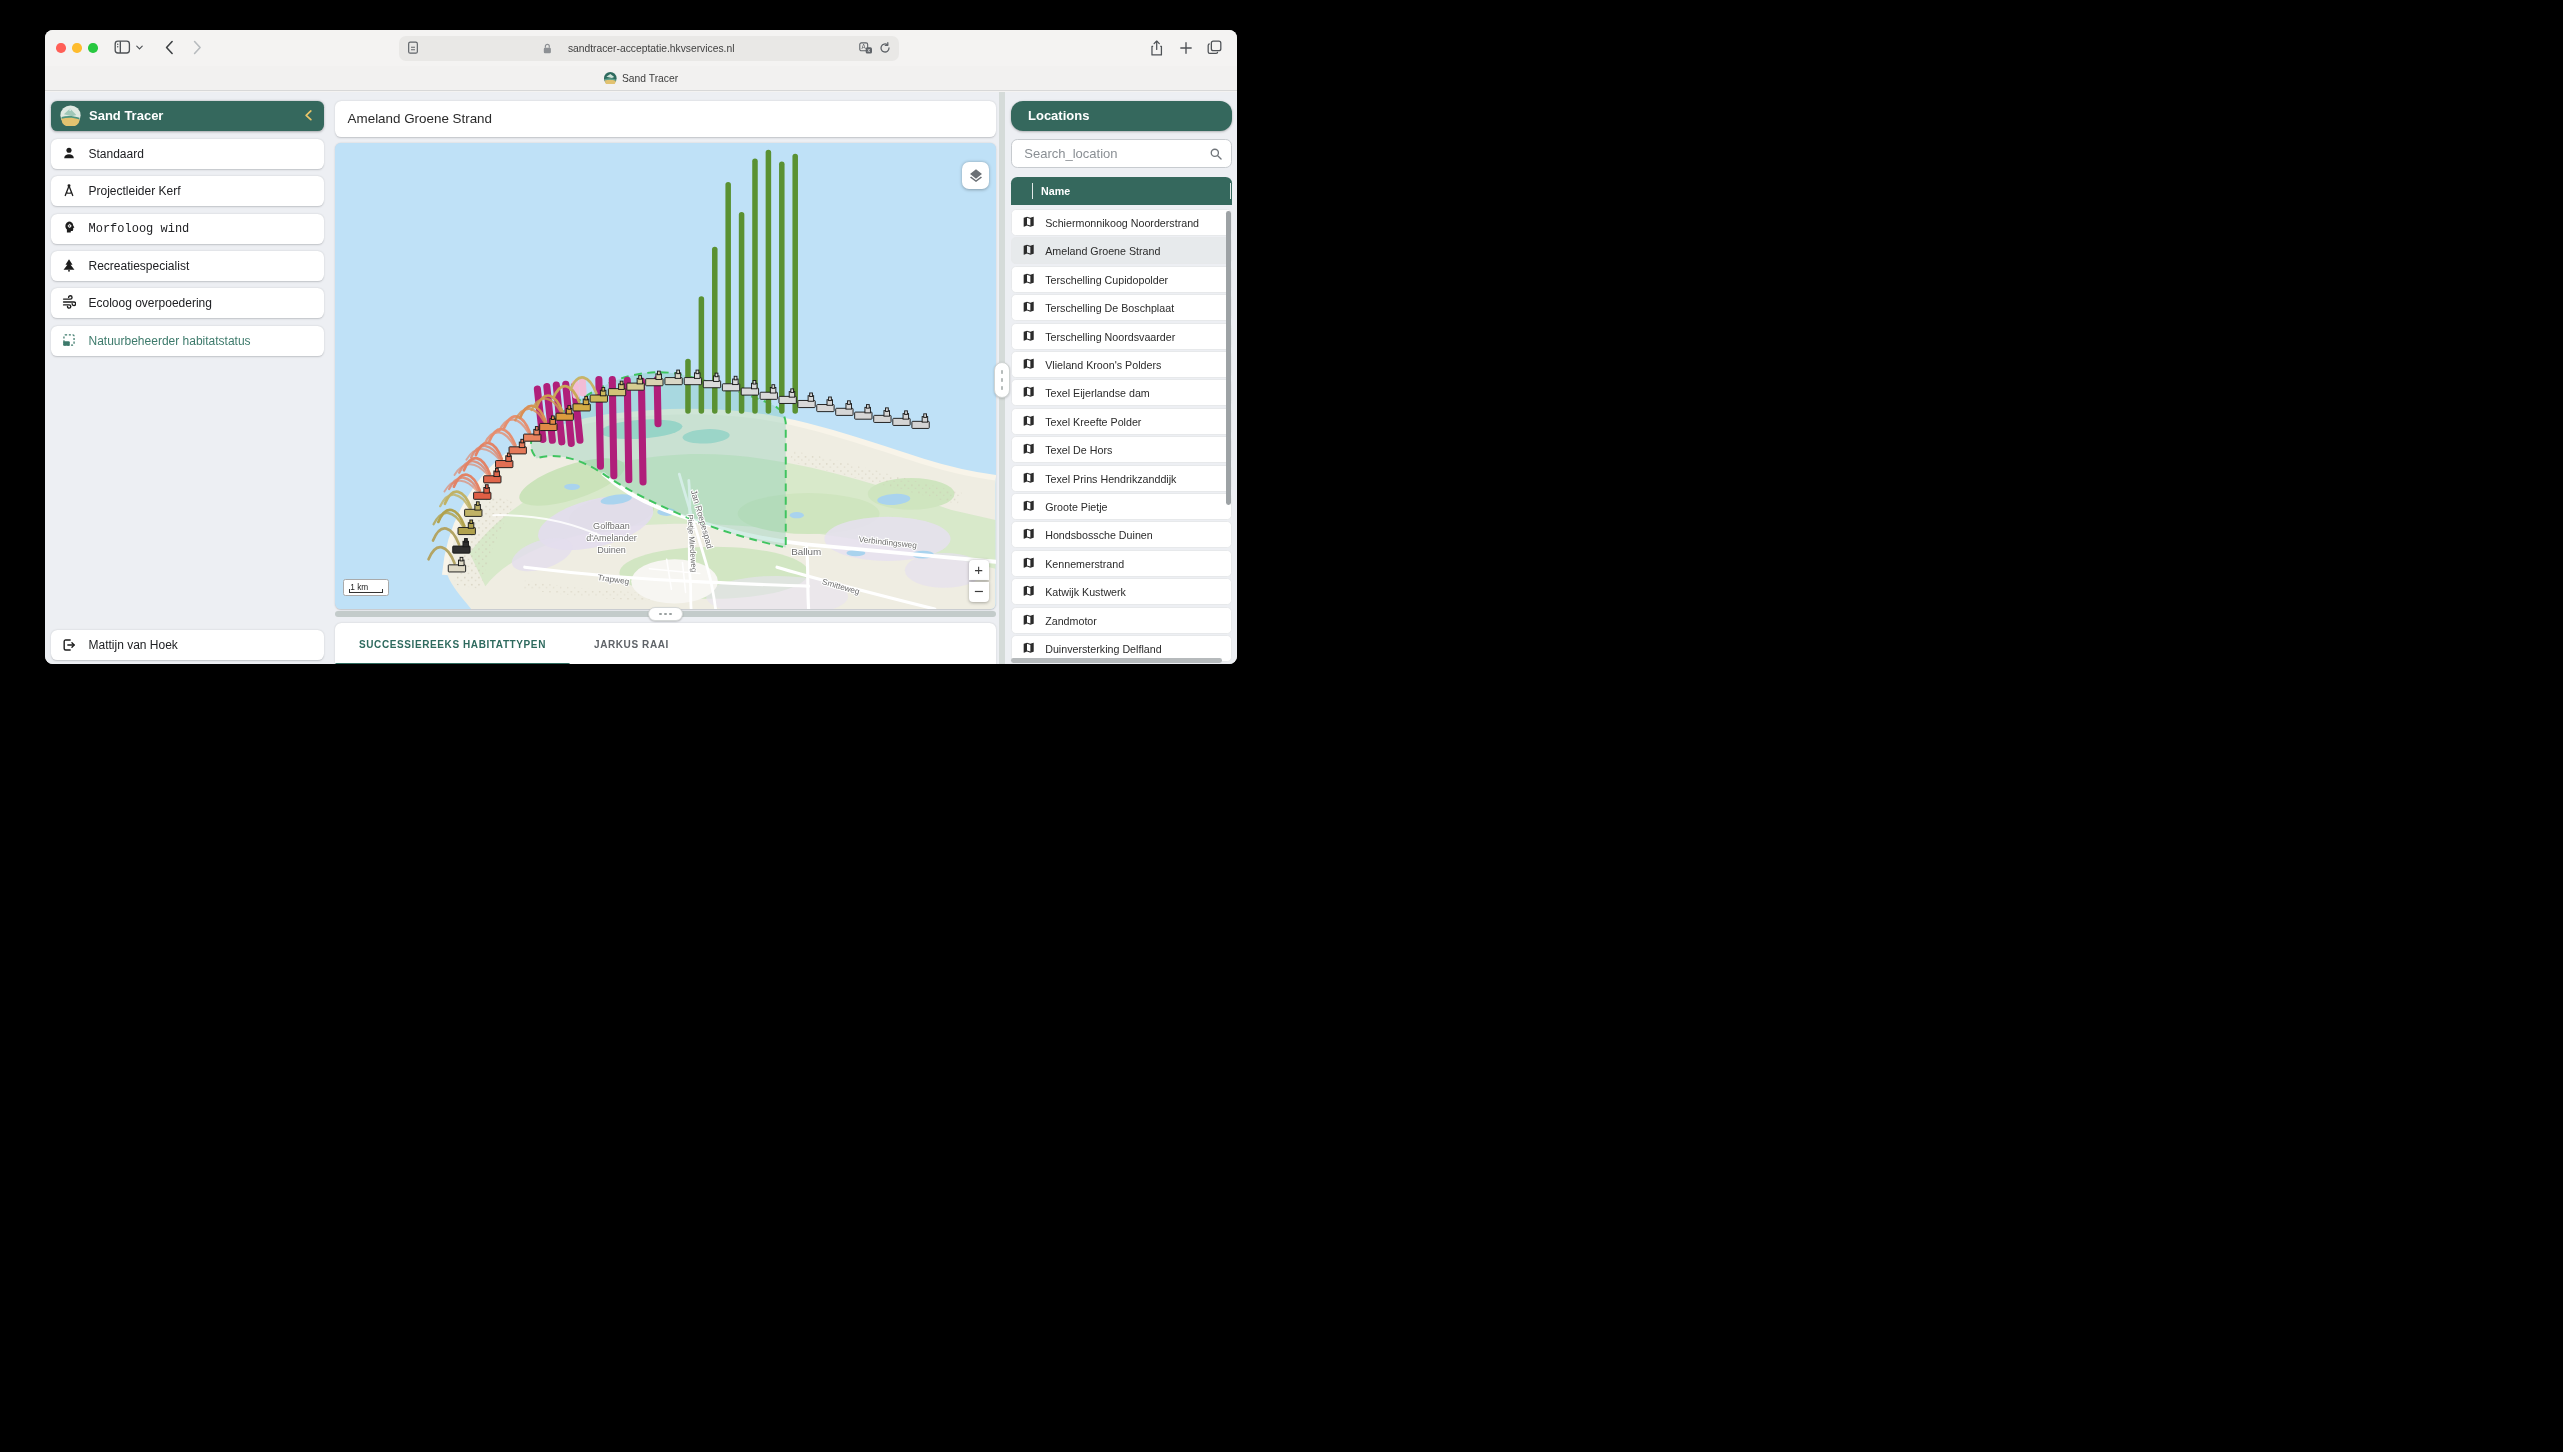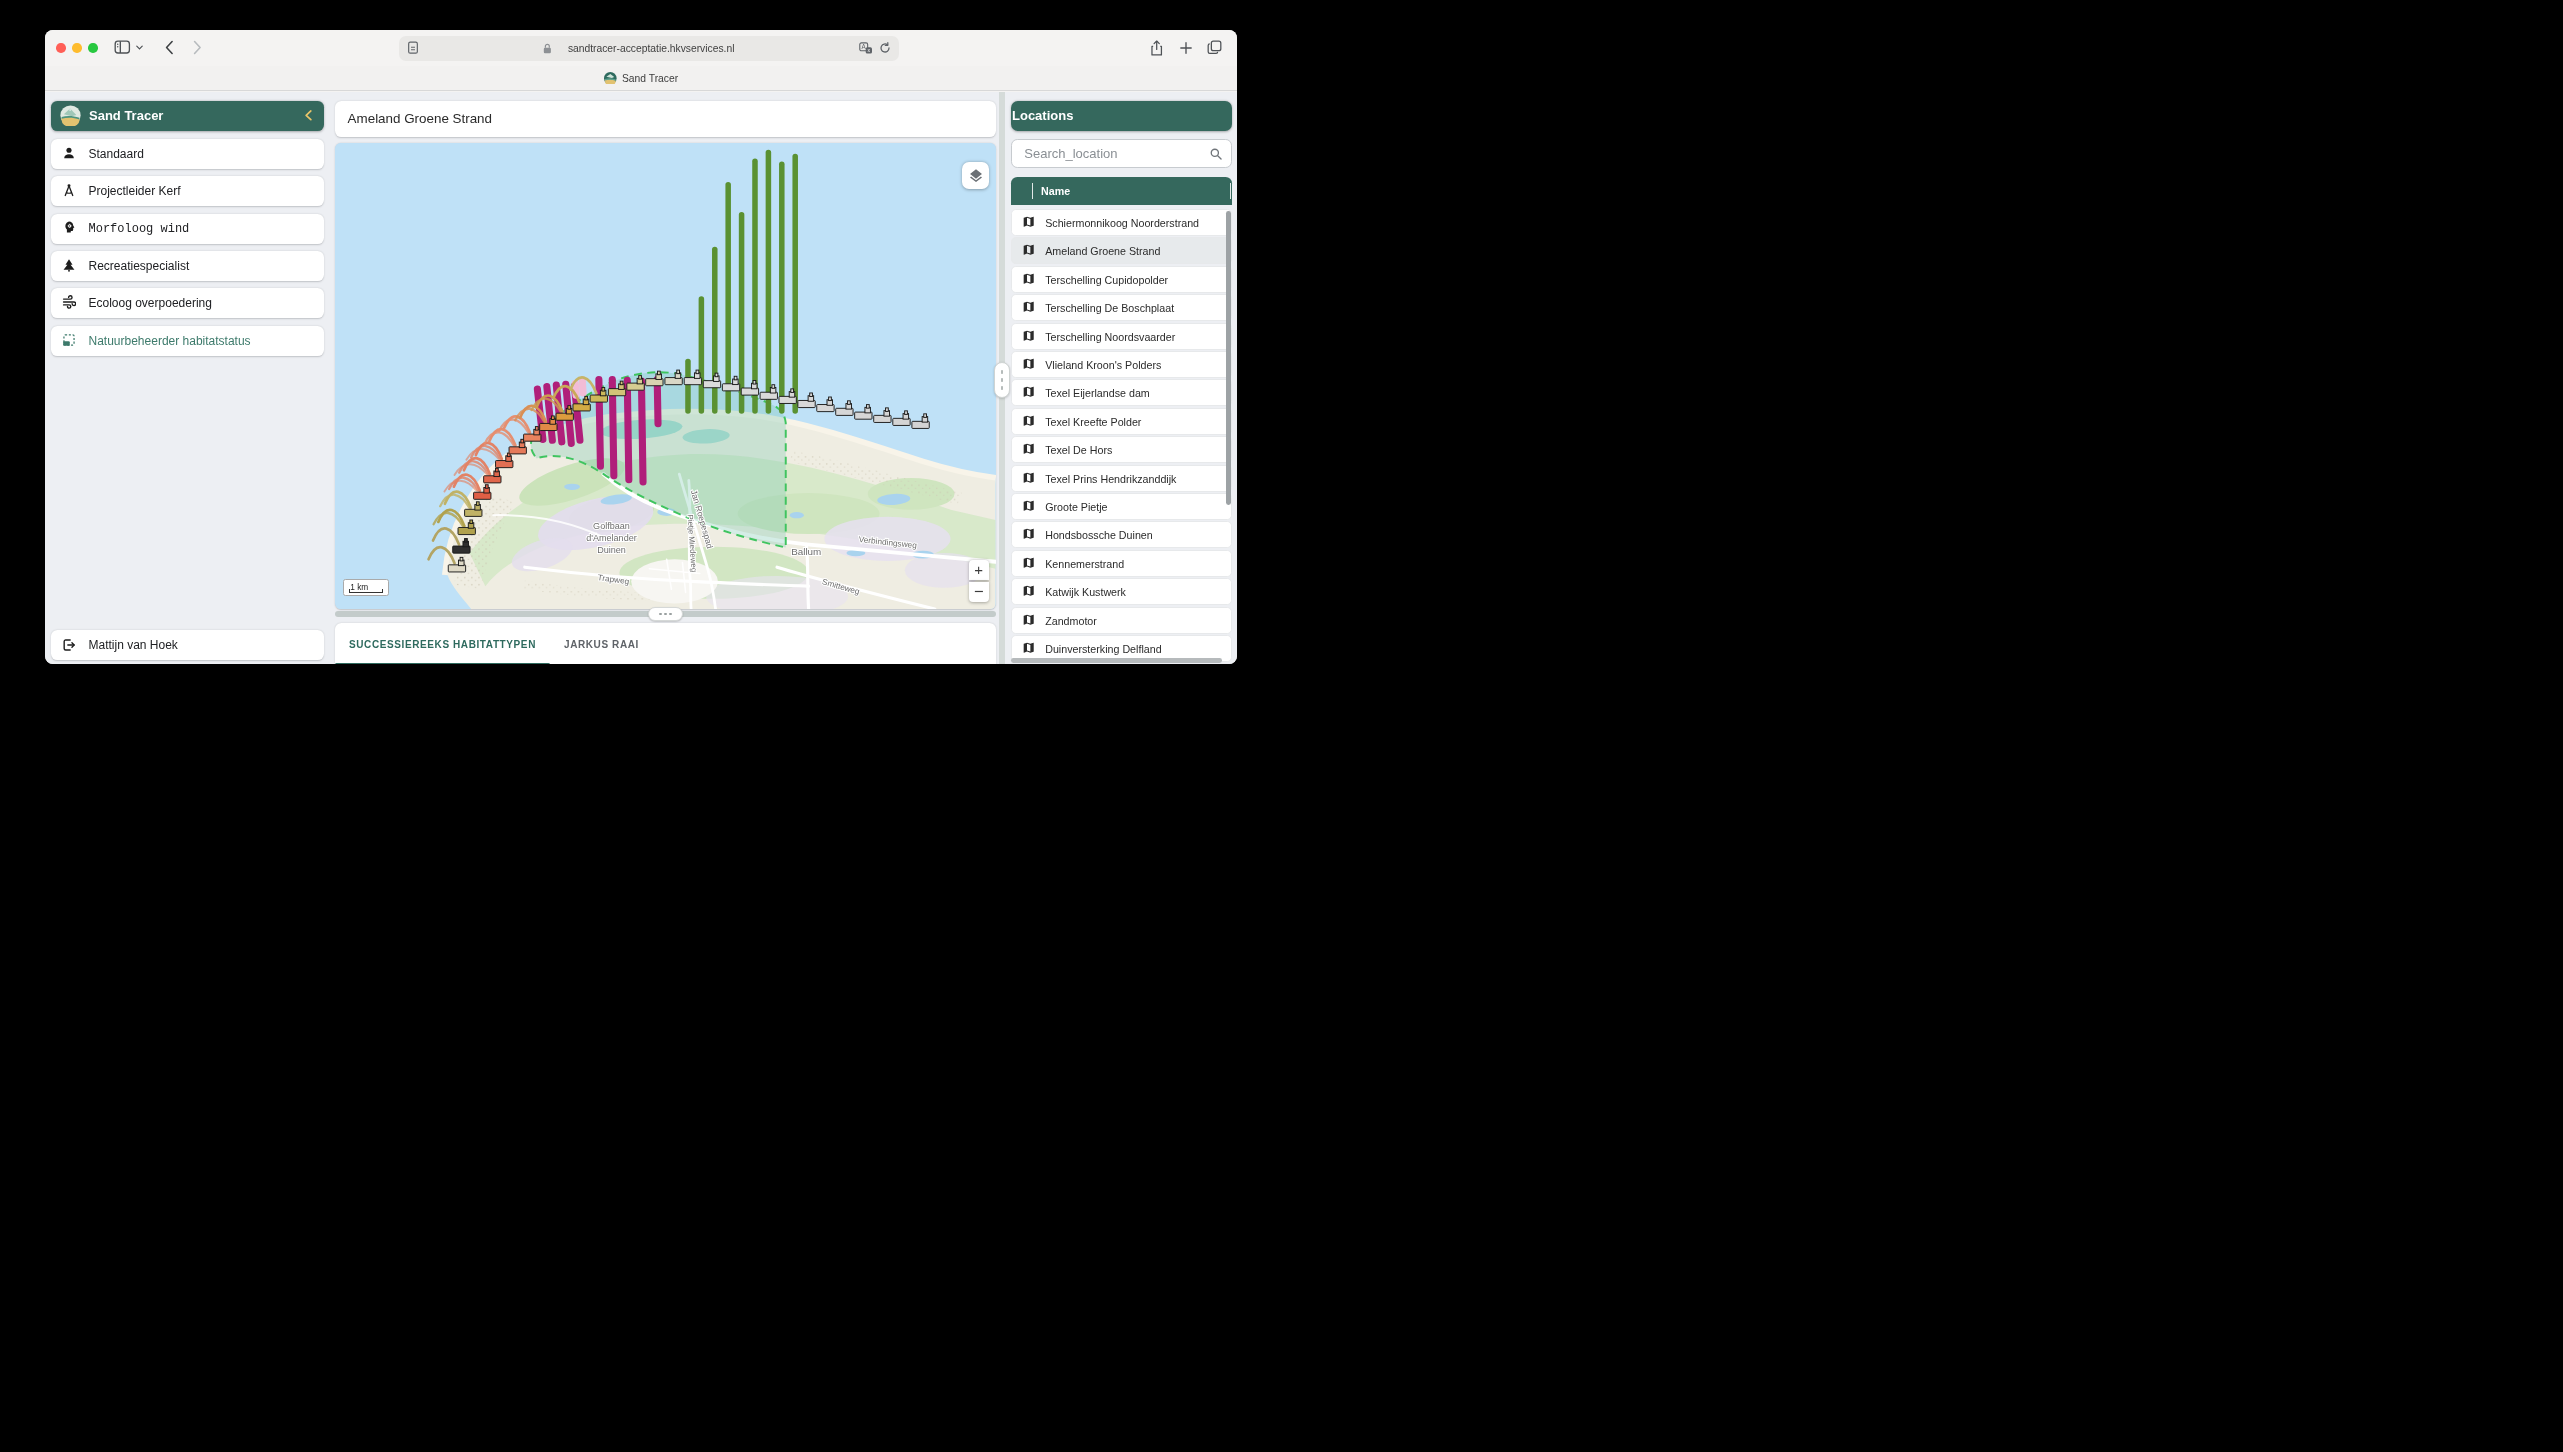--- a/index.html
+++ b/index.html
@@ -52,34 +52,34 @@
 
   
   #map-slider{left:290px;top:519px;width:661px;height:6.3px;background:#c3cbca;border-radius:3.2px;}
   #slider-handle{left:603px;top:515px;width:35px;height:14px;background:#fff;border:0.8px solid #d5d8d7;
     border-radius:7px;box-shadow:0 0.8px 1.6px rgba(0,0,0,.2);display:flex;align-items:center;justify-content:center;gap:2.4px;}
   #slider-handle i{width:2.8px;height:2.8px;border-radius:50%;background:#9aa0a0;}
 
   
   #bottom-panel{left:290px;top:531px;width:661px;height:47px;border-radius:6.3px 6.3px 0 0;background:#fff;
     box-shadow:0 0.8px 1.6px rgba(60,64,67,.25);display:flex;align-items:flex-start;}
-  .btab{position:relative;height:42px;display:flex;align-items:center;padding:0 14px;font-size:10px;
+  .btab{position:relative;height:42px;display:flex;align-items:center;padding:0 24px;font-size:10px;
     font-weight:bold;letter-spacing:0.6px;color:#5f6368;cursor:pointer;}
   .btab.active{color:#2e6a5e;}
   .btab.active::after{content:"";position:absolute;left:0;right:0;bottom:0;height:2.4px;background:#2e6a5e;border-radius:1.6px 1.6px 0 0;}
 
   
   #divider{left:954px;top:0;width:6.3px;height:573px;background:#d5dbd9;}
   #div-handle{left:949px;top:270px;width:16px;height:36px;background:#fff;border:0.8px solid #cfd4d3;
     border-radius:8px;box-shadow:0 0.8px 2.4px rgba(0,0,0,.2);display:flex;flex-direction:column;align-items:center;justify-content:center;gap:3.2px;}
   #div-handle i{width:2px;height:4.7px;background:#b5bbba;border-radius:0.8px;}
 
   
-  #loc-head{left:966px;top:8.7px;width:221px;height:30px;border-radius:7px;display:flex;align-items:center;
-    padding:0 1px;font-size:13px;font-weight:bold;box-shadow:0 0.8px 2.4px rgba(0,0,0,.3);}
+  #loc-head{left:966px;top:8.7px;width:221px;height:30px;border-radius:12px;display:flex;align-items:center;
+    padding:0 17px;font-size:13px;font-weight:bold;box-shadow:0 0.8px 2.4px rgba(0,0,0,.3);}
   #loc-search{left:966px;top:47px;width:221px;height:29px;border-radius:6.3px;background:#fff;border:0.8px solid #c7cbcf;
     display:flex;align-items:center;padding:0 8px 0 10.3px;}
   #loc-search input{border:none;outline:none;flex:1;font-size:13px;color:#333;background:transparent;
     font-family:"Liberation Sans",sans-serif;}
   #loc-search input::placeholder{color:#8a8f94;}
   #name-head{left:966px;top:85px;width:221px;height:28px;border-radius:6.3px 6.3px 0 0;display:flex;align-items:center;
     font-size:10.7px;font-weight:bold;}
   #name-head .vline{width:0.8px;height:16px;background:rgba(255,255,255,.85);}
   #name-head .lbl{padding-left:8.7px;flex:1;}
   #loc-list{left:966px;top:117px;width:221px;height:456px;}

